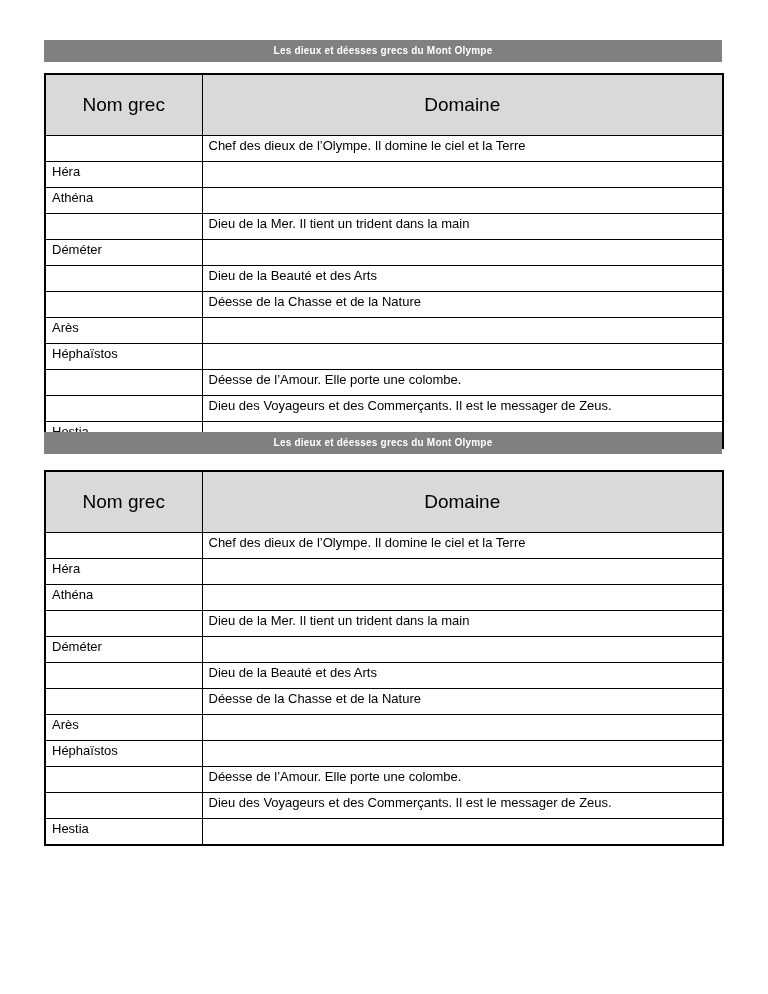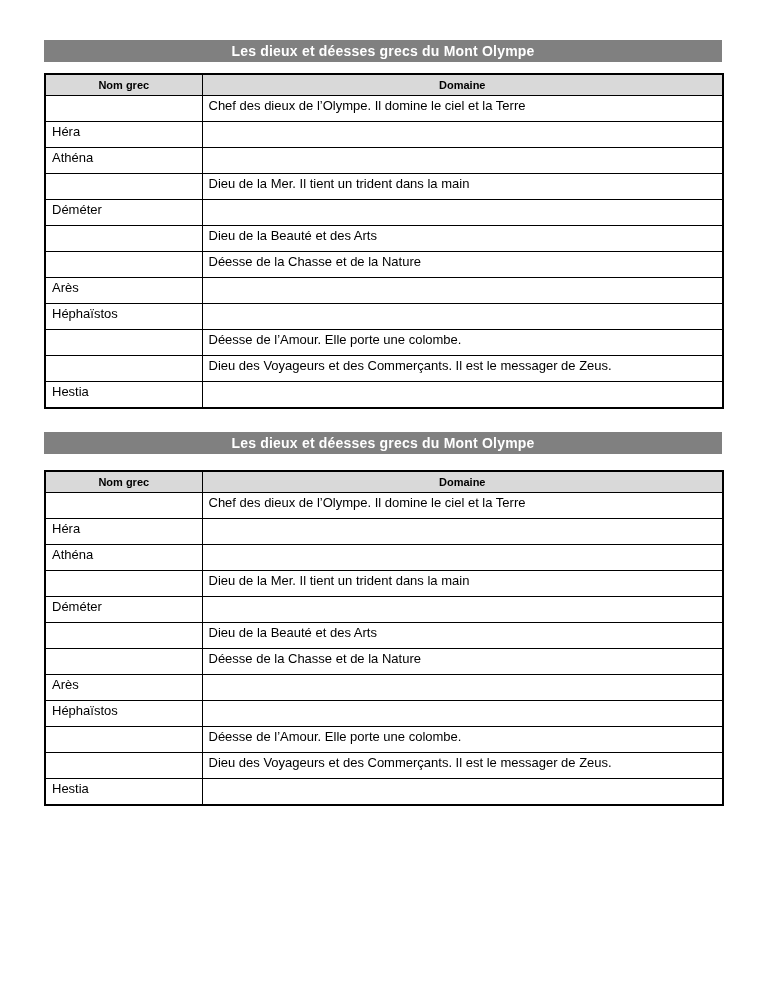--- a/index.html
+++ b/index.html
@@ -18,21 +18,21 @@
   }
   .title-bar {
     position: absolute;
     left: 44px;
     width: 678px;
     height: 22px;
     line-height: 22px;
     background: var(--title-bar-bg, #808080);
     color: var(--title-text, #ffffff);
     font-weight: bold;
-    font-size: 14px;
+    font-size: 10px;
     text-align: center;
     letter-spacing: 0.2px;
     box-sizing: border-box;
   }
   #title1 { top: 40px; }
   #title2 { top: 432px; }
   .gods-table {
     position: absolute;
     left: 44px;
     width: 678px;
@@ -40,25 +40,25 @@
     table-layout: fixed;
     border: 2px solid var(--border, #000000);
   }
   #table1 { top: 73px; }
   #table2 { top: 470px; }
   .col-name   { width: 157px; }
   .col-domain { width: 521px; }
   .gods-table th {
     border: 1px solid var(--border, #000000);
     background: var(--header-bg, #d9d9d9);
-    font-weight: bold;
-    font-size: 11px;
+    font-weight: normal;
+    font-size: 19px;
     text-align: center;
     height: 18px;
-    padding: 1px 4px;
+    padding: 19px 4px;
     vertical-align: middle;
   }
   .gods-table td {
     border: 1px solid var(--border, #000000);
     font-size: 13px;
     line-height: 15px;
     height: 23px;
     padding: 2px 14px 0 6px;
     vertical-align: top;
     text-align: left;

